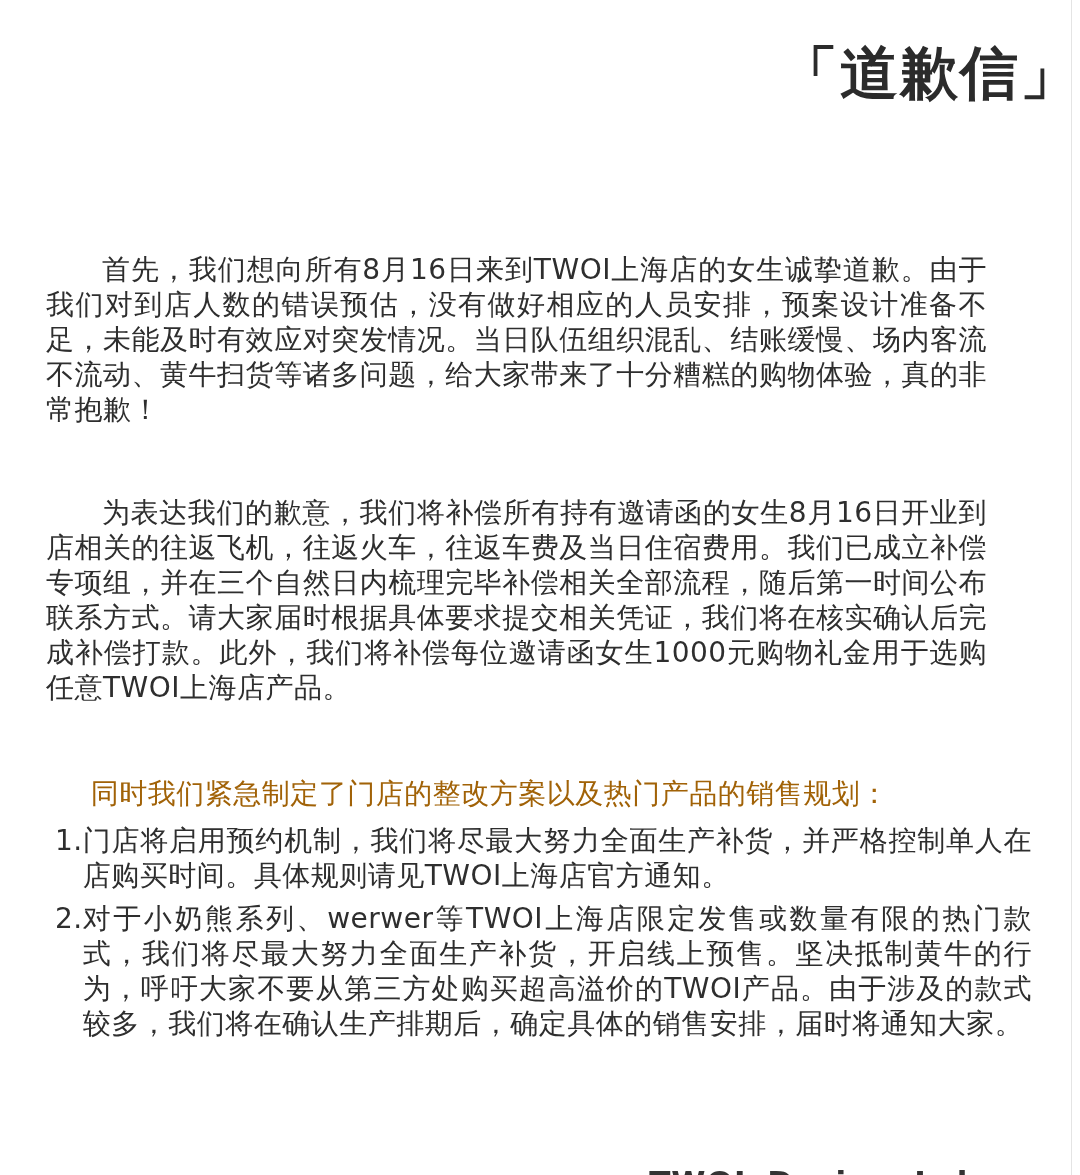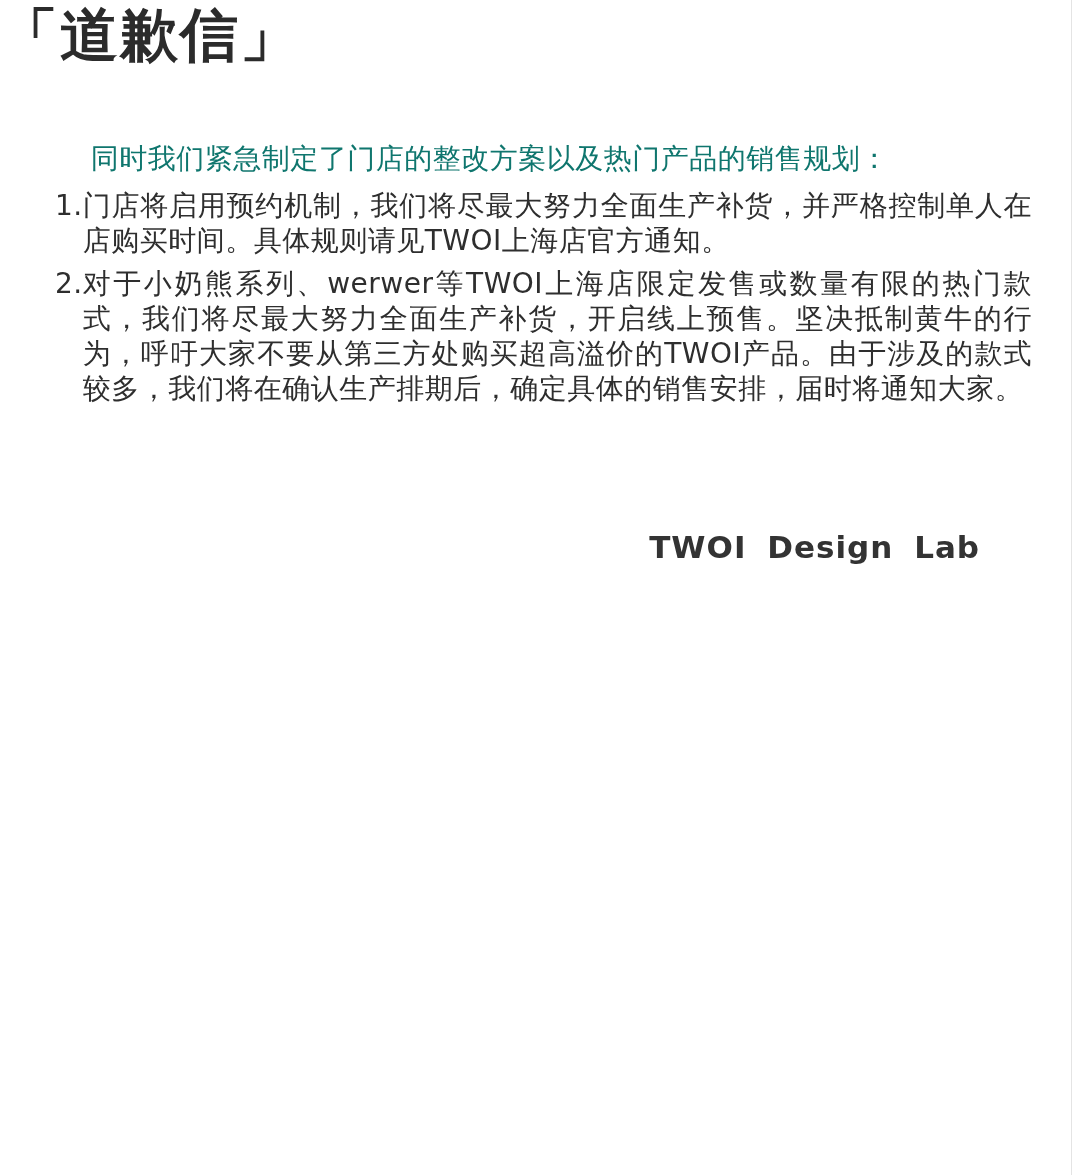--- a/index.html
+++ b/index.html
@@ -11,21 +11,22 @@
     position: relative;
     width: 1080px;
     height: 1175px;
     background: #ffffff;
     color: #2e2e2e;
     font-family: "DejaVu Sans", "Liberation Sans", sans-serif;
     overflow: hidden;
   }
   .page-title {
     margin: 0;
-    text-align: left;
+    padding-top: 38px;
+    text-align: right;
     font-size: 58px;
     line-height: 70px;
     font-weight: 800;
     letter-spacing: 2px;
     color: #2b2b2b;
   }
   .para {
     width: 941px;
     margin: 0 0 0 46px;
     font-size: 28px;
@@ -39,21 +40,21 @@
   .para-1 { margin-top: 144px; }
   .para-2 { margin-top: 68px; }
   .plan-intro {
     width: 941px;
     margin: 71px 0 0 46px;
     font-size: 28px;
     line-height: 35px;
     font-weight: 500;
     letter-spacing: 0.5px;
     text-indent: 1.6em;
-    color: #0f766e;
+    color: #a16207;
   }
   .plan-list {
     width: 986px;
     margin: 12px 0 0 46px;
     padding: 0;
     list-style: none;
   }
   .list-row {
     display: flex;
     align-items: flex-start;
@@ -93,21 +94,23 @@
     background: #e4e4e4;
   }
 </style>
 </head>
 <body>
 
 <div class="page">
 
   <h1 class="page-title">「道歉信」</h1>
 
+  <p class="para para-1">首先，我们想向所有8月16日来到TWOI上海店的女生诚挚道歉。由于我们对到店人数的错误预估，没有做好相应的人员安排，预案设计准备不足，未能及时有效应对突发情况。当日队伍组织混乱、结账缓慢、场内客流不流动、黄牛扫货等诸多问题，给大家带来了十分糟糕的购物体验，真的非常抱歉！</p>
 
+  <p class="para para-2">为表达我们的歉意，我们将补偿所有持有邀请函的女生8月16日开业到店相关的往返飞机，往返火车，往返车费及当日住宿费用。我们已成立补偿专项组，并在三个自然日内梳理完毕补偿相关全部流程，随后第一时间公布联系方式。请大家届时根据具体要求提交相关凭证，我们将在核实确认后完成补偿打款。此外，我们将补偿每位邀请函女生1000元购物礼金用于选购任意TWOI上海店产品。</p>
 
   <p class="plan-intro">同时我们紧急制定了门店的整改方案以及热门产品的销售规划：</p>
 
   <ol class="plan-list">
     <li class="list-row">
       <span class="list-num">1.</span>
       <span class="list-text">门店将启用预约机制，我们将尽最大努力全面生产补货，并严格控制单人在店购买时间。具体规则请见TWOI上海店官方通知。</span>
     </li>
     <li class="list-row">
       <span class="list-num">2.</span>

